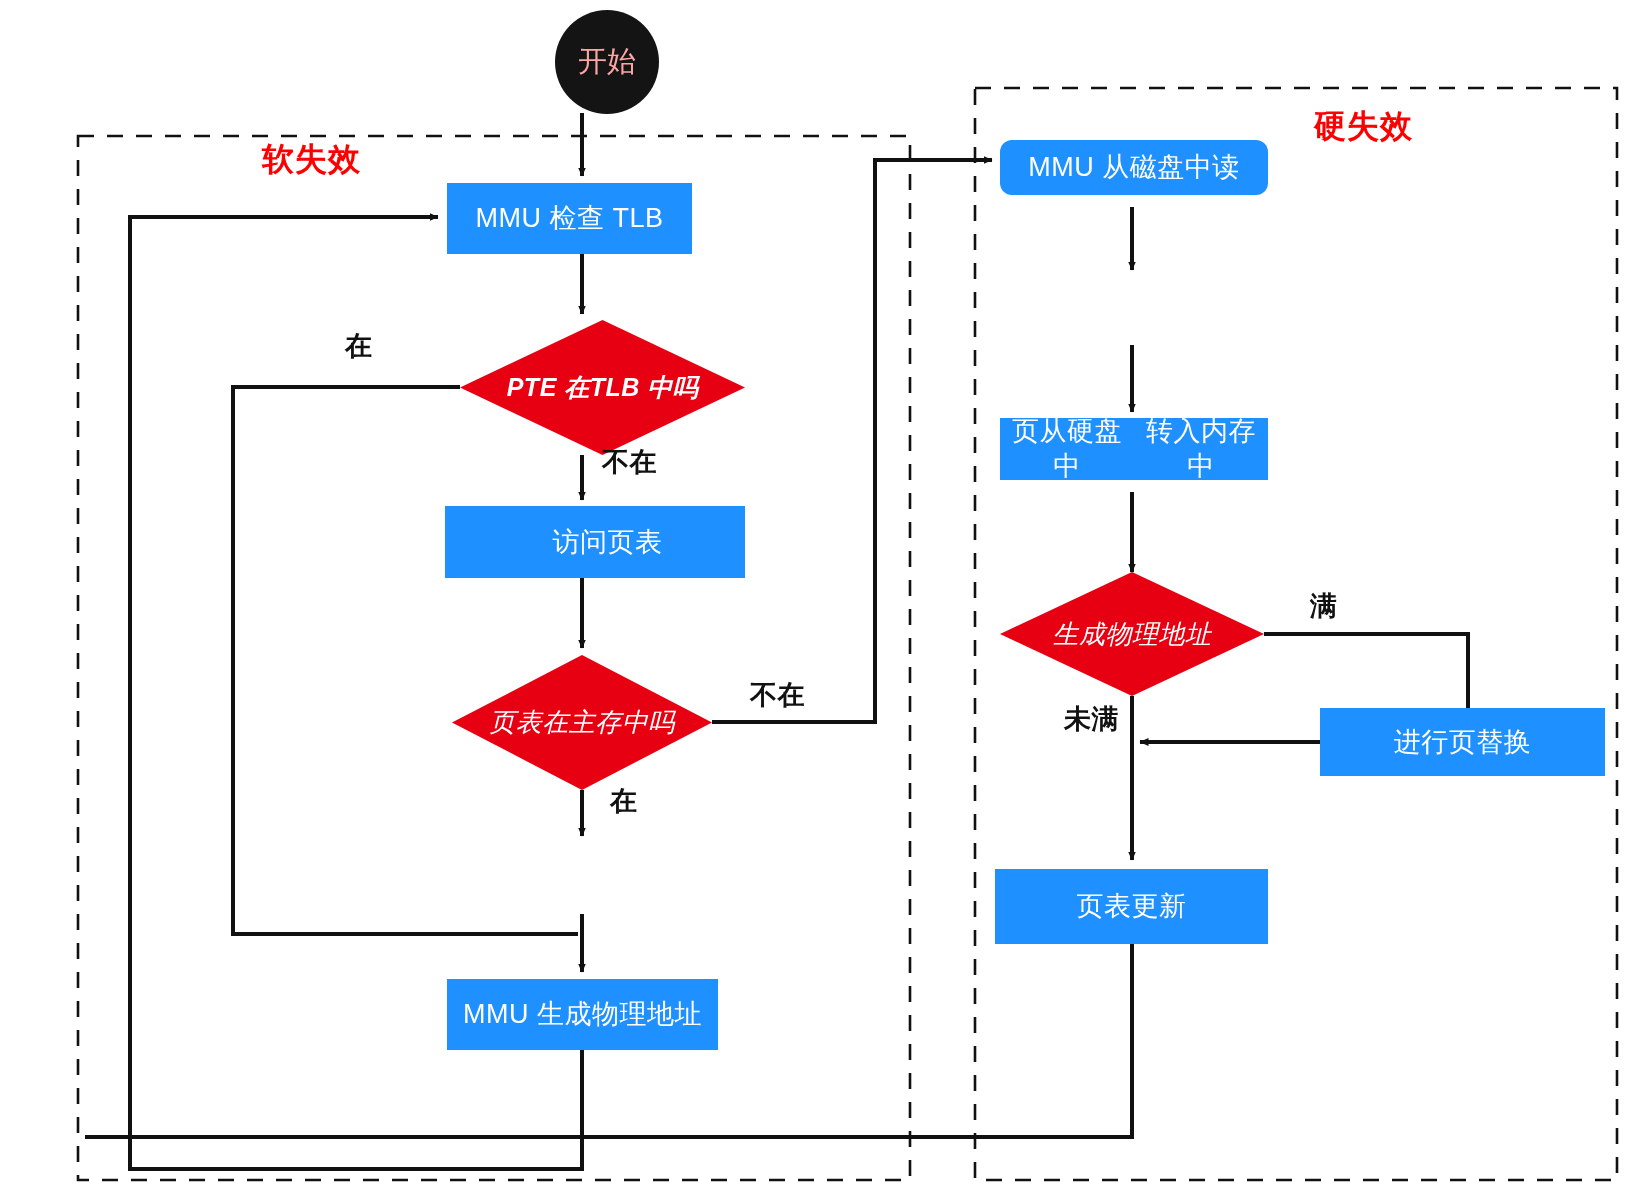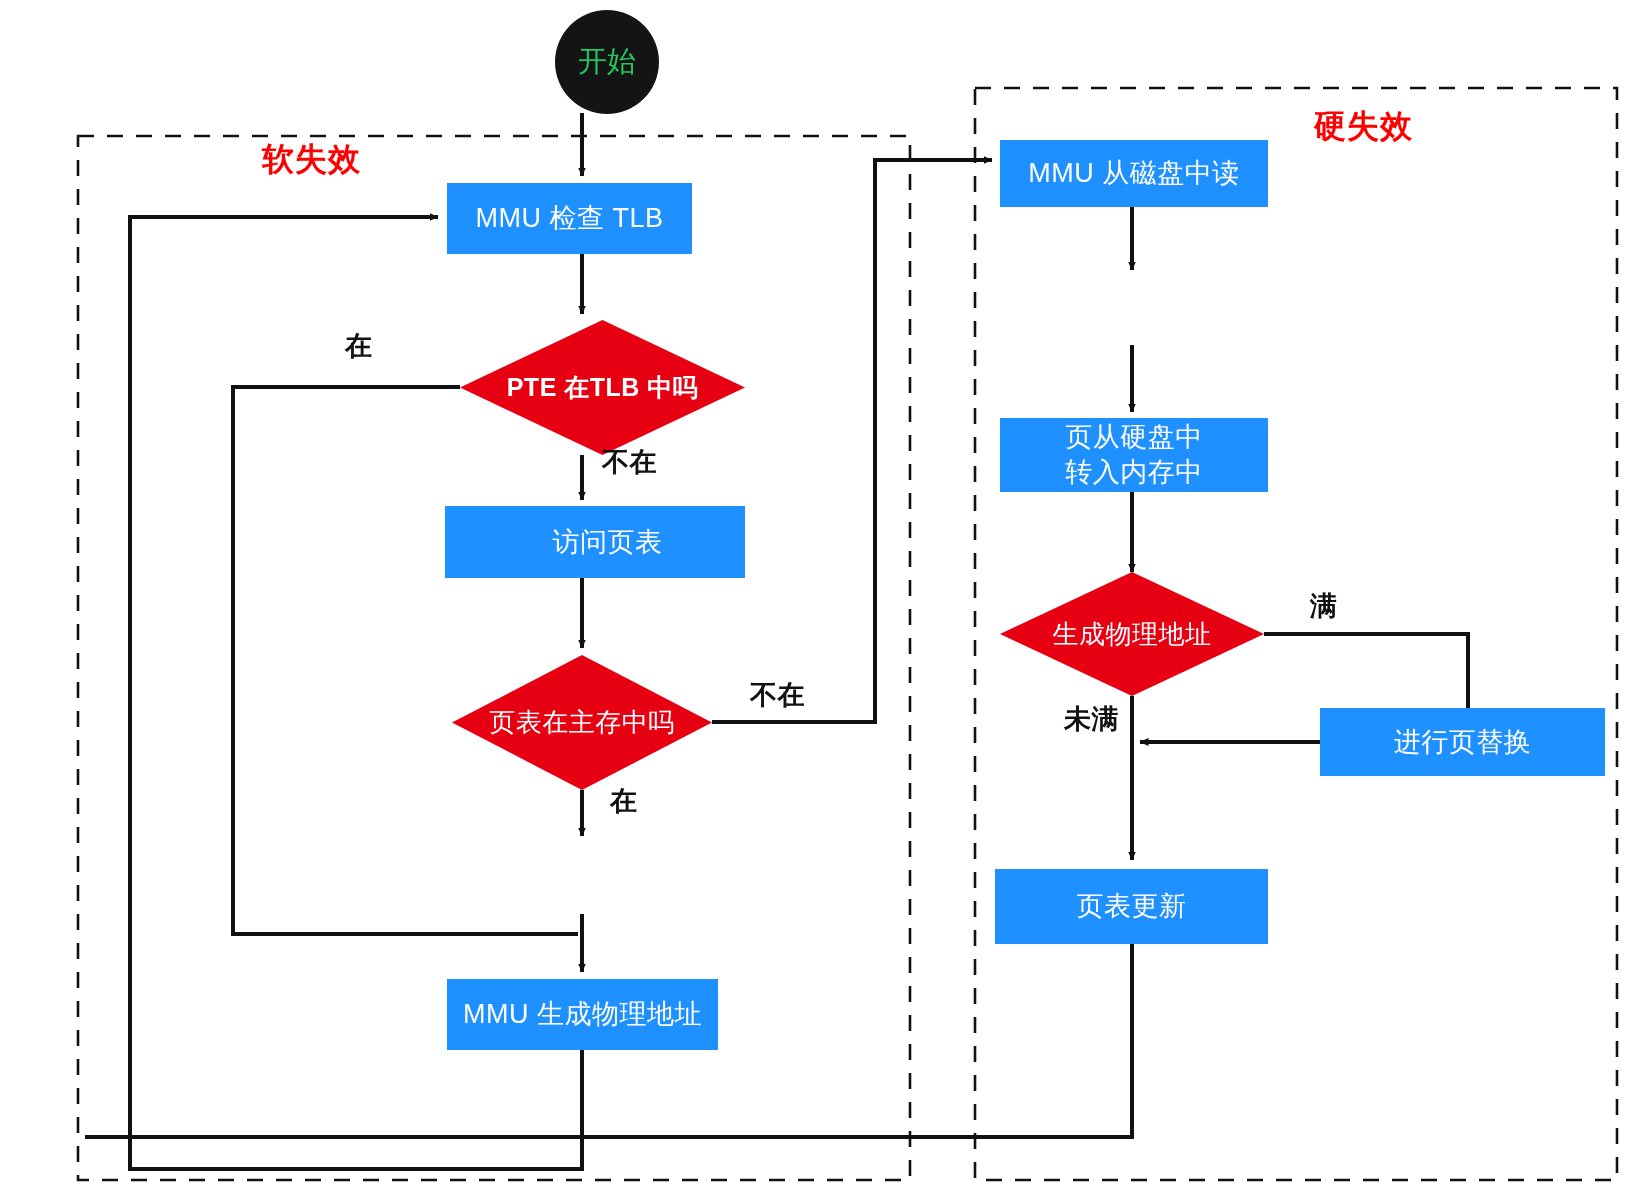--- a/index.html
+++ b/index.html
@@ -3,23 +3,23 @@
 <meta charset="utf-8">
 <style>
   html,body{margin:0;padding:0;background:#ffffff;}
   body{font-family:"Liberation Sans","DejaVu Sans",sans-serif;}
   #stage{position:relative;width:1644px;height:1202px;background:#fff;overflow:hidden;}
   svg.layer{position:absolute;left:0;top:0;width:1644px;height:1202px;}
 
   .node{position:absolute;box-sizing:border-box;display:flex;align-items:center;justify-content:center;text-align:center;}
   .proc{background:#1e90ff;color:#ffffff;font-size:27px;line-height:1.28;letter-spacing:.5px;}
   .proc.two{line-height:1.30;}
-  .start{background:#141414;color:#22c55e;border-radius:50%;font-size:29px;}
+  .start{background:#141414;color:#fca5a5;border-radius:50%;font-size:29px;}
   .dec-wrap{position:absolute;}
-  .dec-label{position:absolute;left:0;top:0;width:100%;height:100%;display:flex;align-items:center;justify-content:center;color:#ffffff;font-size:26px;letter-spacing:.5px;pointer-events:none;}
+  .dec-label{position:absolute;left:0;top:0;width:100%;height:100%;display:flex;align-items:center;justify-content:center;color:#ffffff;font-size:26px;letter-spacing:.5px;pointer-events:none;font-style:italic;}
   .dec-label.bold{font-weight:bold;font-size:25px;}
 
   .grp-title{position:absolute;color:#ff0000;font-weight:bold;font-size:32px;letter-spacing:1px;}
   .edge-label{position:absolute;color:#111111;font-size:27px;font-weight:bold;letter-spacing:.5px;white-space:nowrap;}
 </style>
 </head>
 <body>
 
 <div id="stage">
 
@@ -89,24 +89,24 @@
 
   <div class="node start" style="left:555px;top:10px;width:104px;height:104px;">开始</div>
 
   <div class="node proc" style="left:447px;top:183px;width:245px;height:71px;">MMU 检查 TLB</div>
 
   <div class="node proc" style="left:445px;top:506px;width:300px;height:72px;padding-left:25px;">访问页表</div>
 
 
   <div class="node proc" style="left:447px;top:979px;width:271px;height:71px;">MMU 生成物理地址</div>
 
-  <div class="node proc" style="left:1000px;top:140px;width:268px;height:67px;">MMU 从磁盘中读</div>
+  <div class="node proc" style="left:1000px;top:140px;width:268px;height:55px;border-radius:12px;">MMU 从磁盘中读</div>
 
 
-  <div class="node proc two" style="left:1000px;top:418px;width:268px;height:74px;flex-direction:column;">
+  <div class="node proc two" style="left:1000px;top:418px;width:268px;height:62px;">
     <span>页从硬盘中</span>
     <span>转入内存中</span>
   </div>
 
   <div class="node proc" style="left:1320px;top:708px;width:285px;height:68px;">进行页替换</div>
 
   <div class="node proc" style="left:995px;top:869px;width:273px;height:75px;">页表更新</div>
 
   <div class="grp-title" style="left:262px;top:138px;">软失效</div>
   <div class="grp-title" style="left:1314px;top:105px;">硬失效</div>

